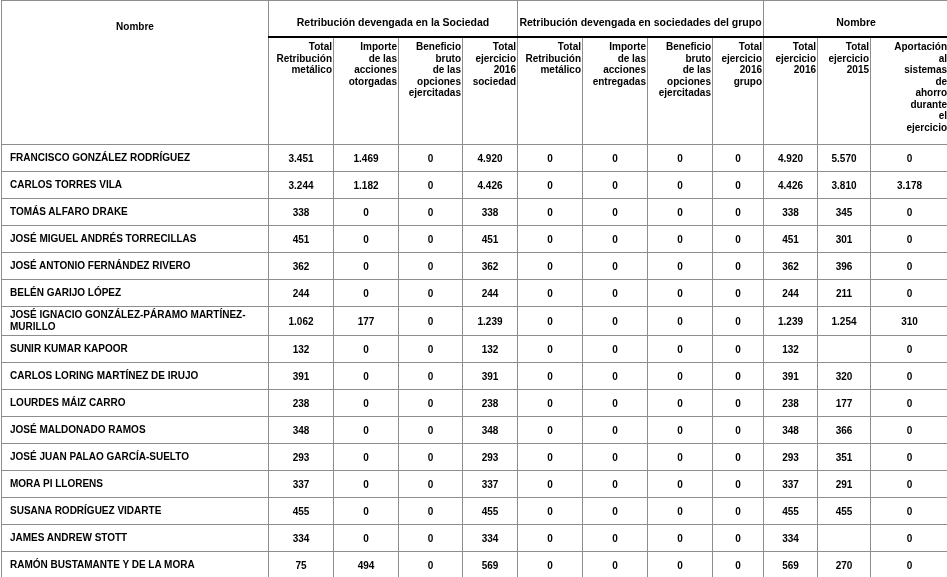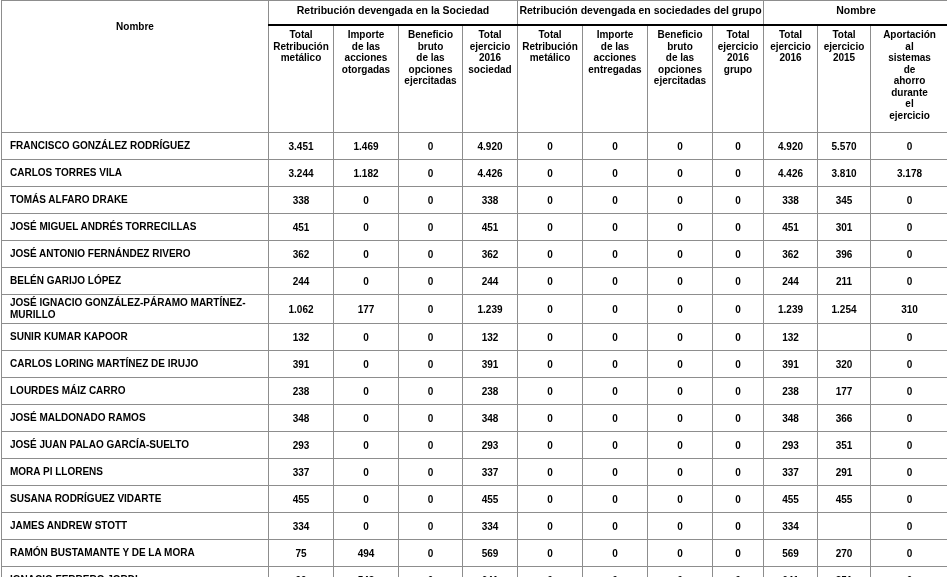--- a/index.html
+++ b/index.html
@@ -33,30 +33,30 @@
     background: #ffffff;
   }
   th.name-col {
     vertical-align: top;
     padding-top: 20px;
     text-align: center;
   }
   th.group {
     height: 19px;
     font-size: 10.5px;
-    padding-top: 3px;
+    padding-top: 15px;
     border-bottom: 2px solid #000000;
     text-align: center;
   }
   th.subheader {
     white-space: pre-line;
     line-height: 11.5px;
     height: 102px;
     padding-top: 3px;
-    text-align: center;
+    text-align: right;
   }
   tbody td {
     font-size: 10px;
     height: 22px;
   }
   td.name-cell {
     text-align: left;
     font-weight: bold;
     padding: 2px 6px 2px 8px;
     line-height: 12px;

